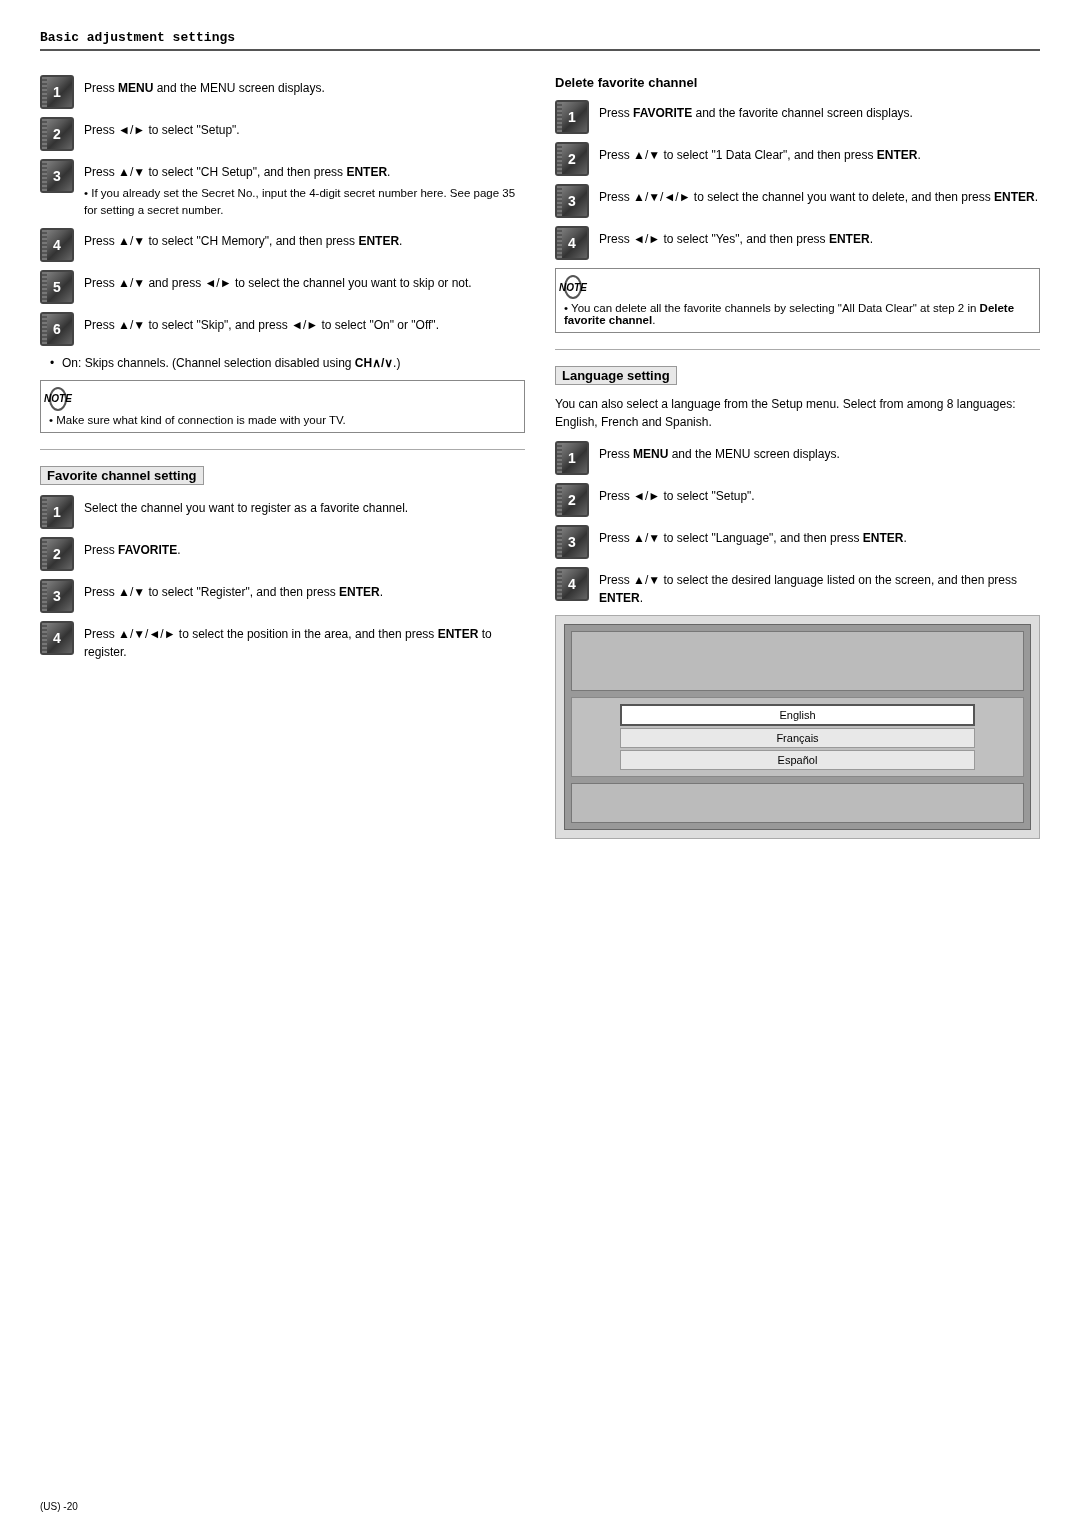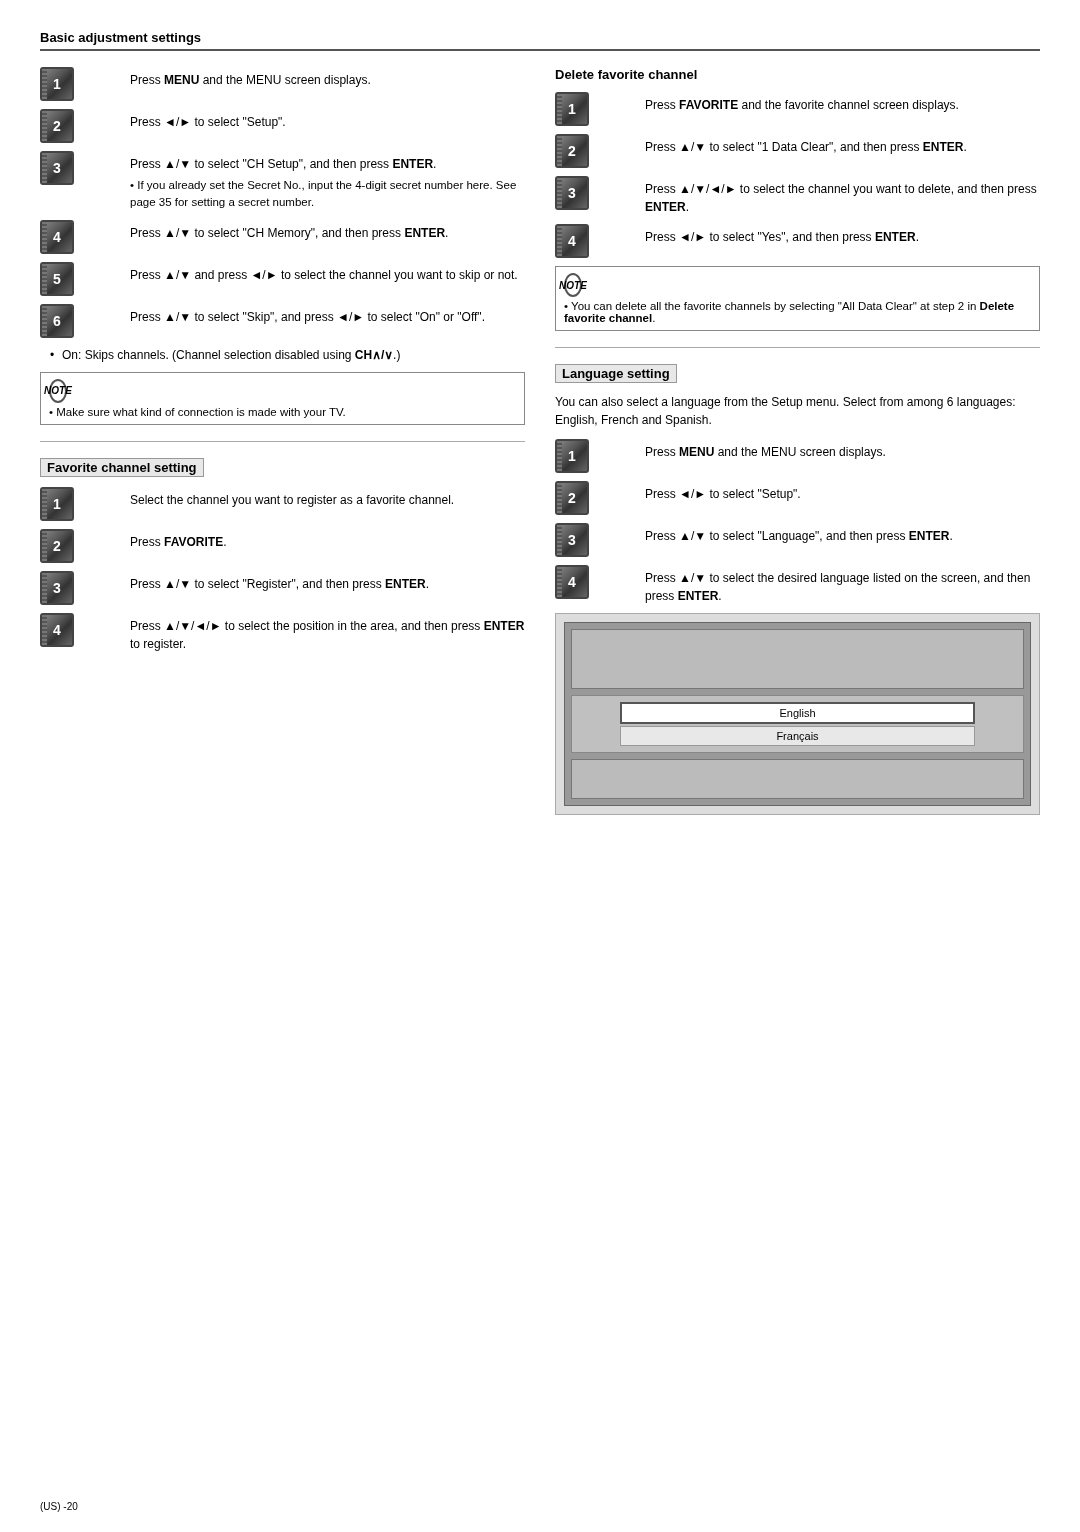--- a/index.html
+++ b/index.html
@@ -10,21 +10,22 @@
       color: #000;
       width: 1080px;
       min-height: 1532px;
       padding: 30px 40px;
     }
     .page-title {
       font-size: 13px;
       font-weight: bold;
       border-bottom: 2px solid #555;
       padding-bottom: 4px;
-      margin-bottom: 16px;
+      margin-bottom: 24px;
+      font-family: Liberation Mono, monospace;
     }
     .two-col {
       display: grid;
       grid-template-columns: 1fr 1fr;
       gap: 0 30px;
     }
     .section-title {
       font-size: 13px;
       font-weight: bold;
       margin-bottom: 10px;
@@ -72,21 +73,20 @@
         to bottom,
         #777 0px, #777 2px,
         #555 2px, #555 4px
       );
     }
     .step-text {
       flex: 1;
       padding-top: 4px;
       font-size: 12px;
       line-height: 1.5;
-      margin-left: 46px;
     }
     .step-text b { font-weight: bold; }
     .bullet-list {
       margin-left: 10px;
       margin-bottom: 8px;
     }
     .bullet-list li {
       list-style: none;
       padding-left: 12px;
       position: relative;
@@ -267,21 +267,21 @@
           <div class="note-icon">NOTE</div>
         </div>
         <div>• You can delete all the favorite channels by selecting "All Data Clear" at step 2 in <b>Delete favorite channel</b>.</div>
       </div>
     </div>
 
     <hr class="divider">
 
     <div class="section-block">
       <div class="highlight-box">Language setting</div>
-      <div style="font-size:12px; line-height:1.5; margin-bottom:10px;">You can also select a language from the Setup menu. Select from among 6 languages: English, French and Spanish.</div>
+      <div style="font-size:12px; line-height:1.5; margin-bottom:10px;">You can also select a language from the Setup menu. Select from among 8 languages: English, French and Spanish.</div>
 
       <div class="step-row">
         <div class="step-num">1</div>
         <div class="step-text">Press <b>MENU</b> and the MENU screen displays.</div>
       </div>
       <div class="step-row">
         <div class="step-num">2</div>
         <div class="step-text">Press ◄/► to select "Setup".</div>
       </div>
       <div class="step-row">
@@ -295,20 +295,21 @@
         </div>
       </div>
 
       
       <div class="lang-screen">
         <div style="background:#999; padding:6px; border:1px solid #666;">
           <div style="background:#bbb; height:60px; margin-bottom:6px; border:1px solid #777;"></div>
           <div class="lang-screen-inner">
             <div class="lang-option selected">English</div>
             <div class="lang-option">Français</div>
+            <div class="lang-option">Español</div>
           </div>
           <div style="background:#bbb; height:40px; margin-top:6px; border:1px solid #777;"></div>
         </div>
       </div>
     </div>
 
   </div>
 </div>
 
 <div class="page-footer">(US) -20</div>

